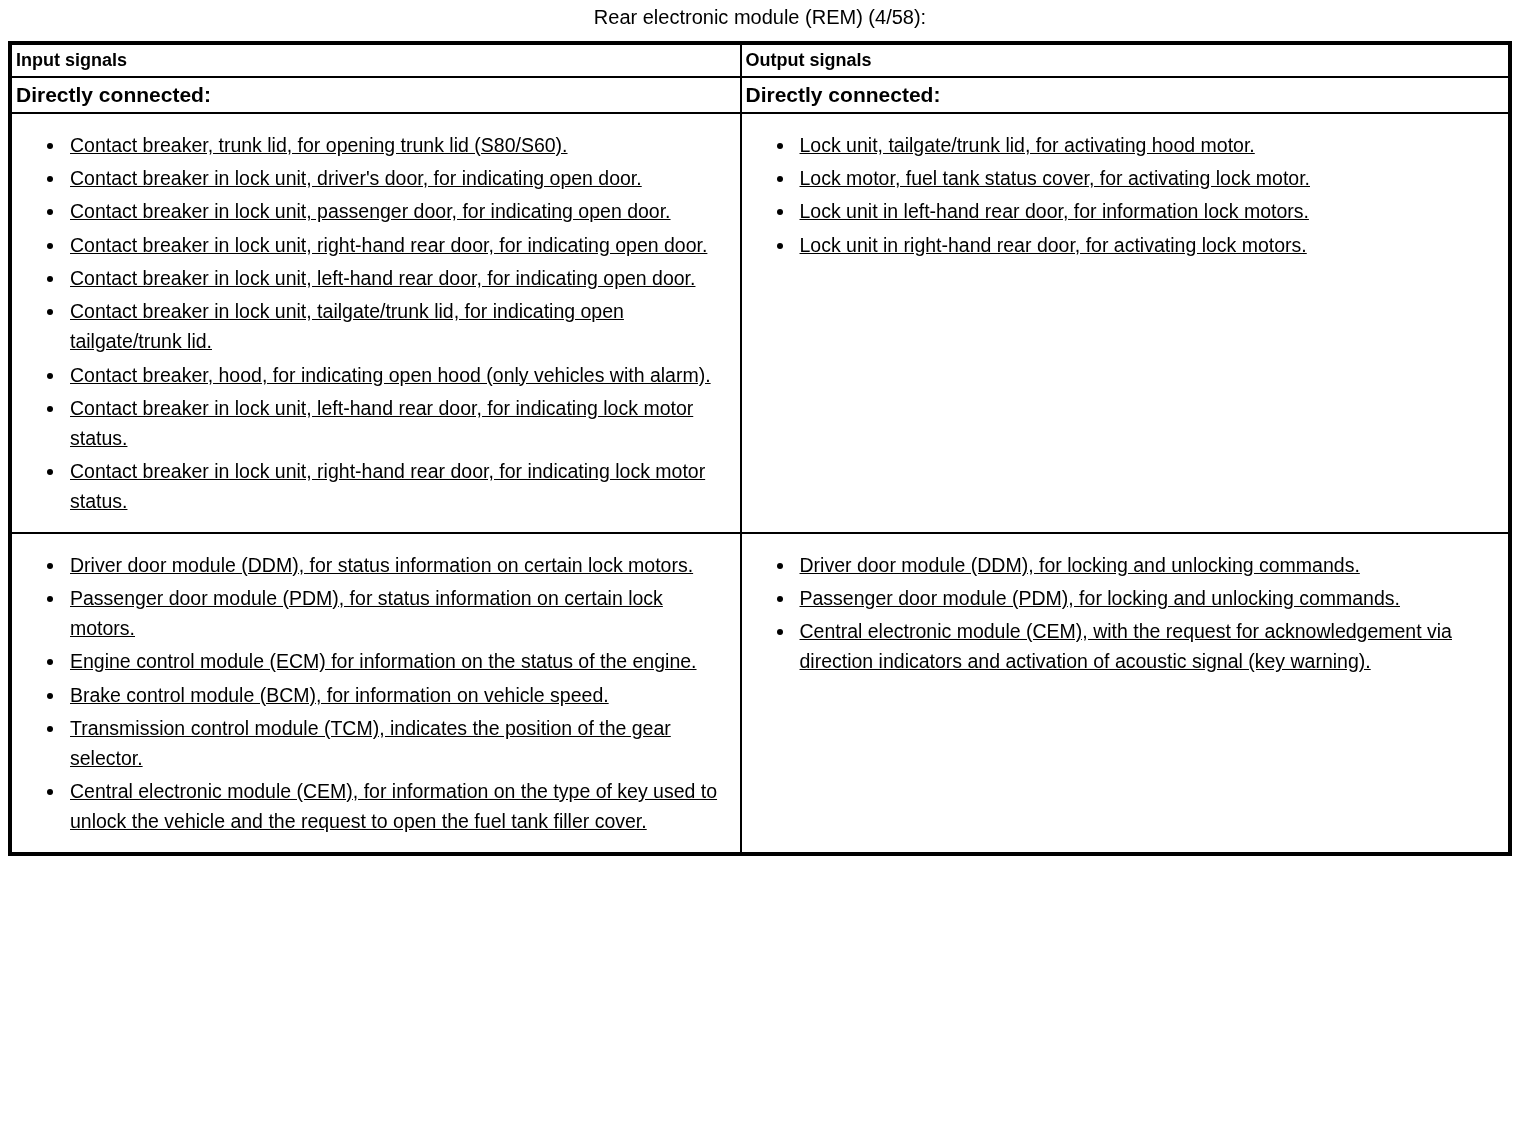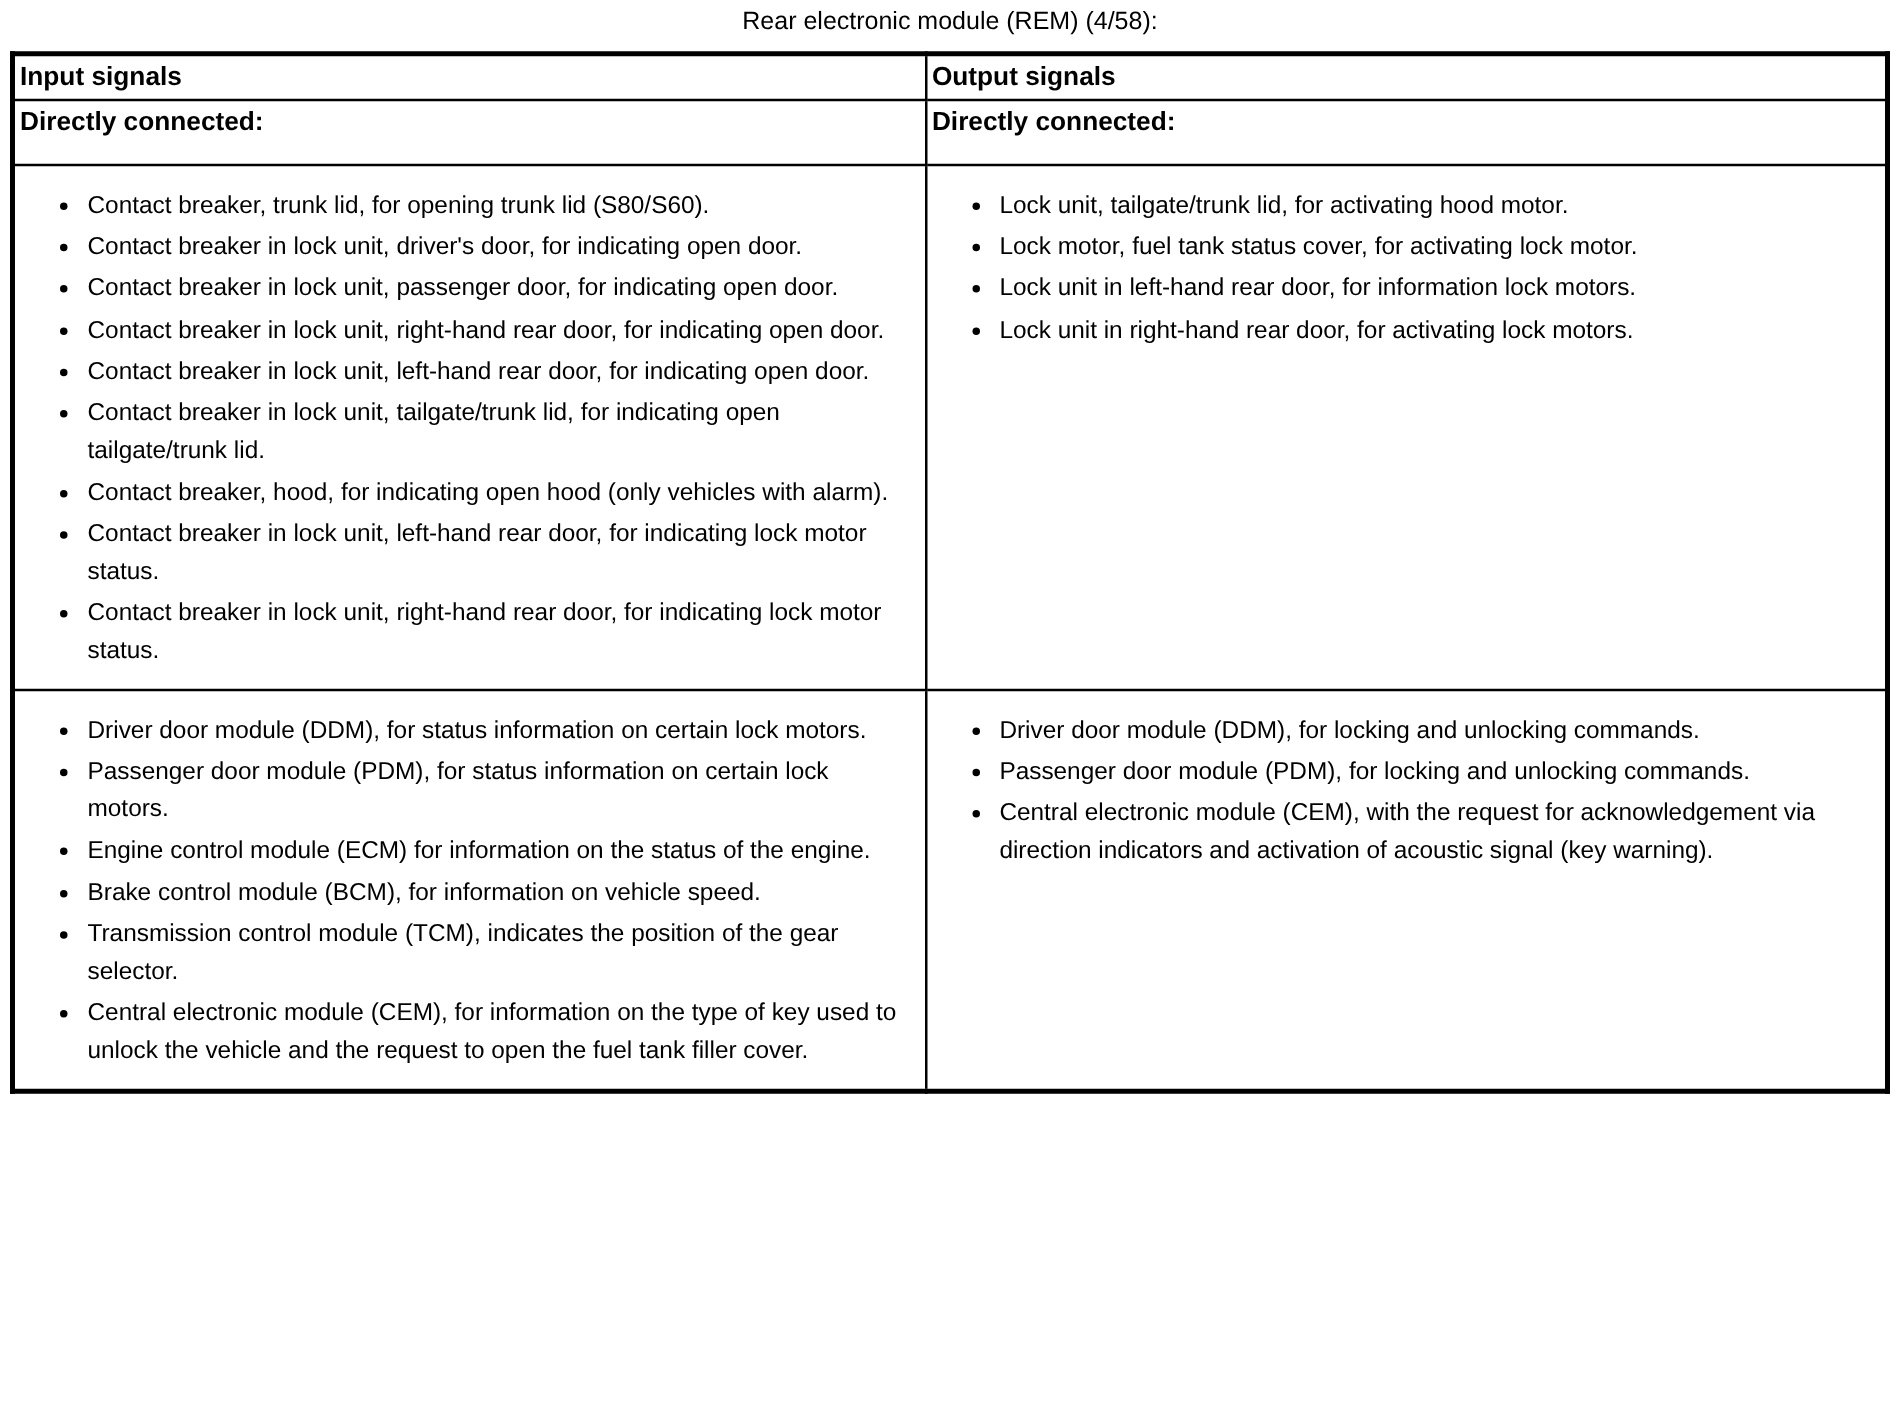--- a/index.html
+++ b/index.html
@@ -27,33 +27,34 @@
     border: 4px solid #000;
     table-layout: fixed;
   }
   table.signals th,
   table.signals td {
     border: 2px solid #000;
     text-align: left;
     vertical-align: top;
   }
   th.col-head {
-    font-size: 21px;
+    font-size: 18px;
     font-weight: bold;
     padding: 5px 6px 5px 4px;
   }
   th.col-head-input { width: 48.7%; }
   th.col-head-output { width: 51.3%; }
   td.section-heading {
     font-weight: bold;
     font-size: 21px;
-    padding: 5px 6px 21px 4px;
+    padding: 5px 6px 5px 4px;
   }
   td.list-cell {
     padding: 16px 12px 12px 2px;
+    text-decoration: underline;
   }
   ul.signal-list {
     margin: 0;
     padding: 0 0 0 52px;
     font-size: 19.5px;
     line-height: 1.55;
     list-style: disc outside;
   }
   ul.signal-list li {
     margin-bottom: 3px;

